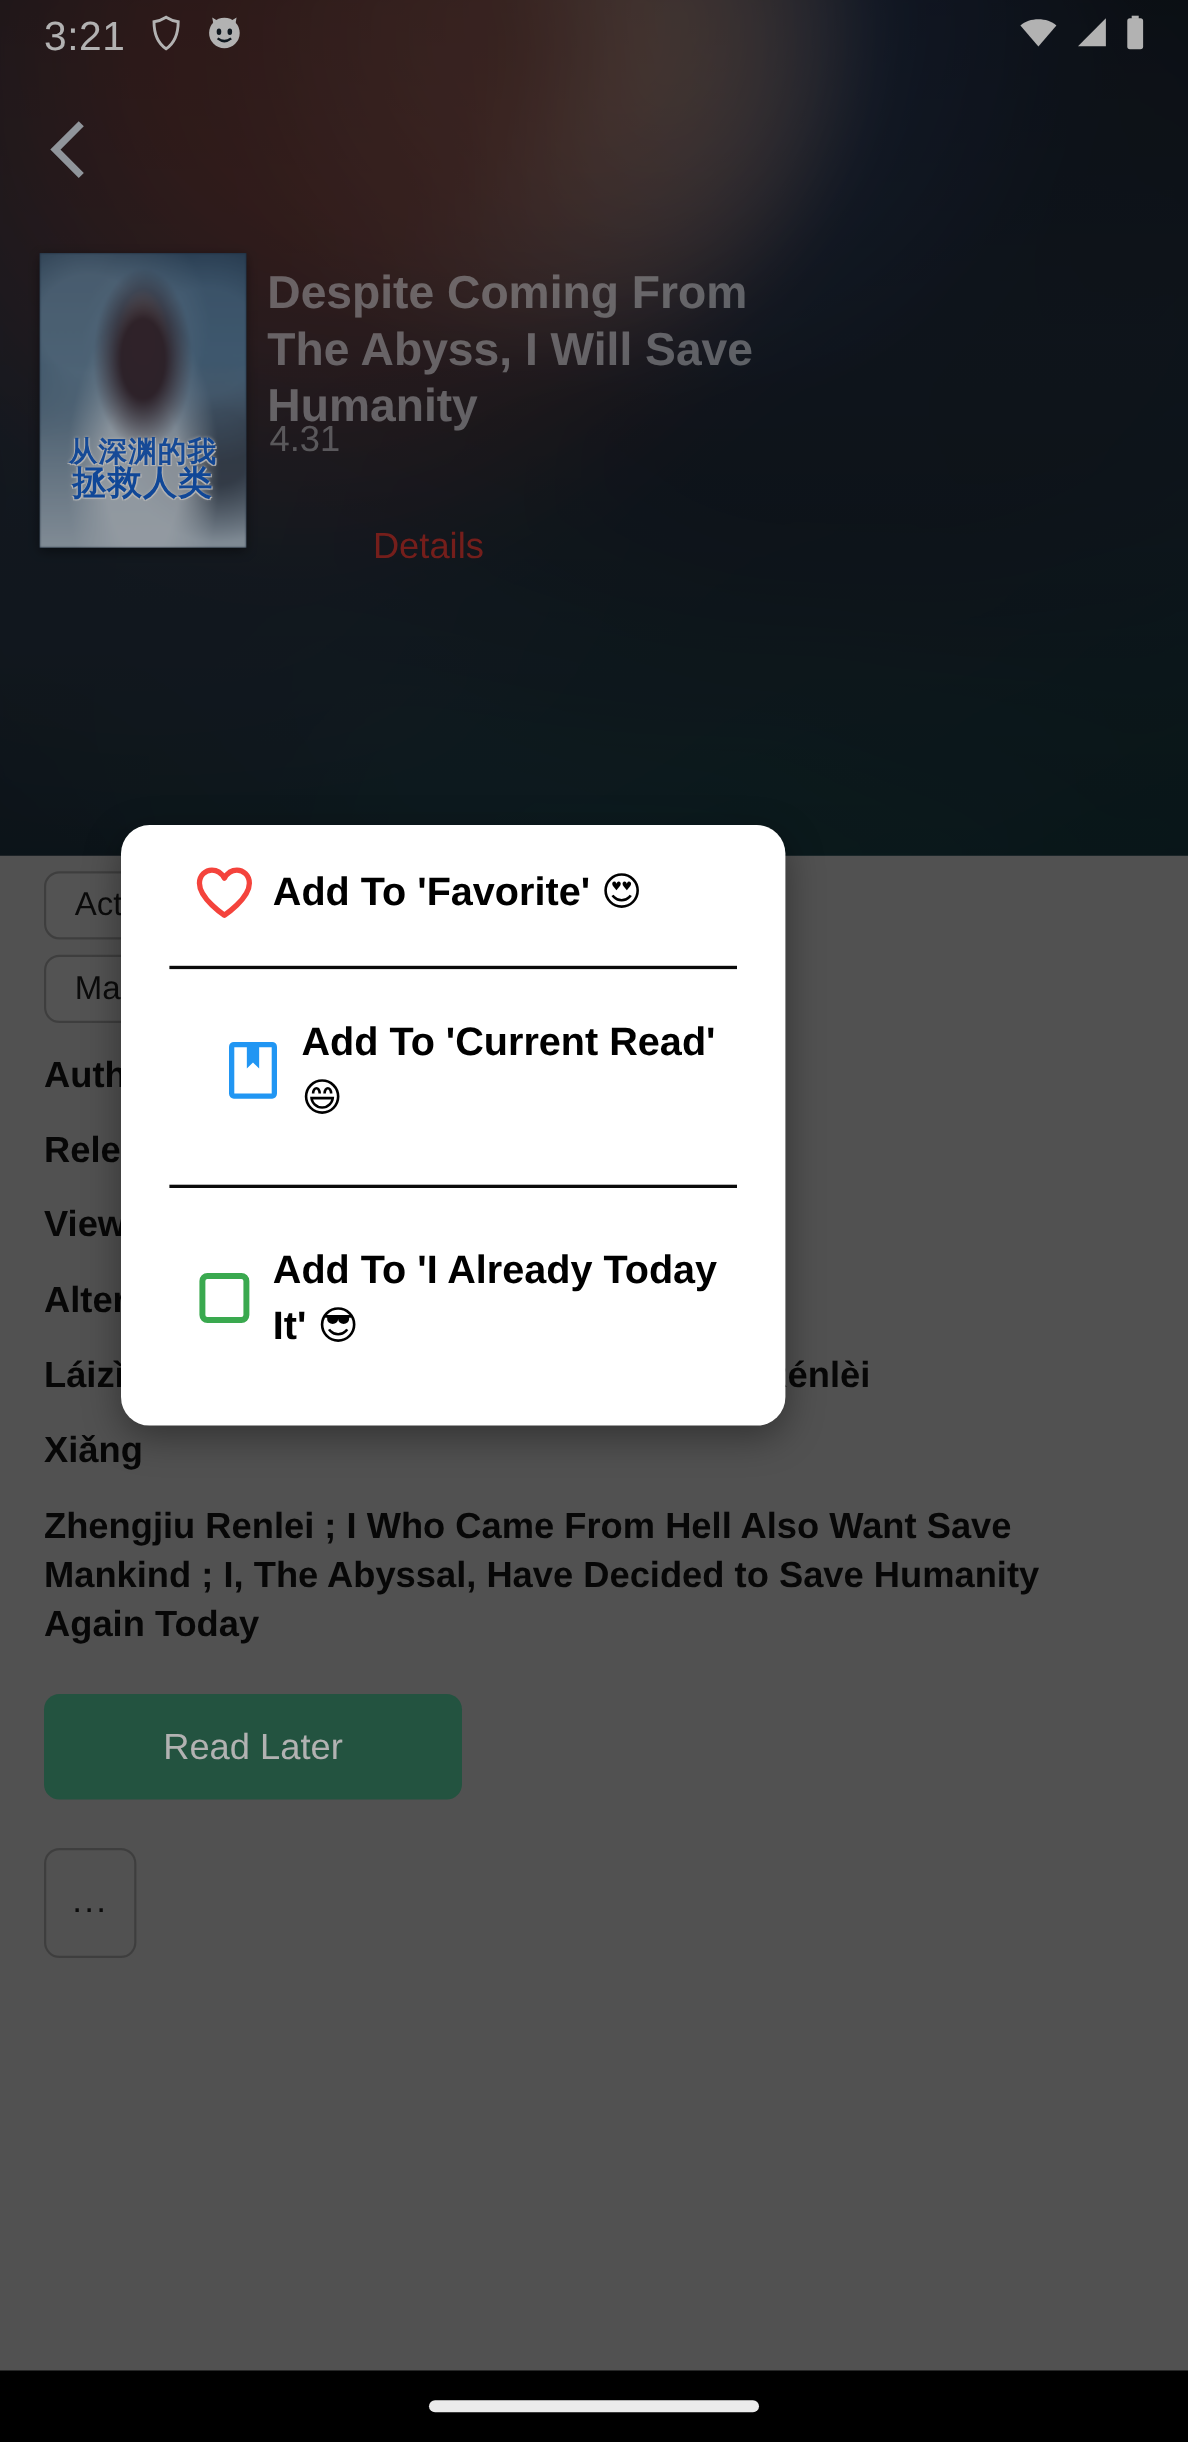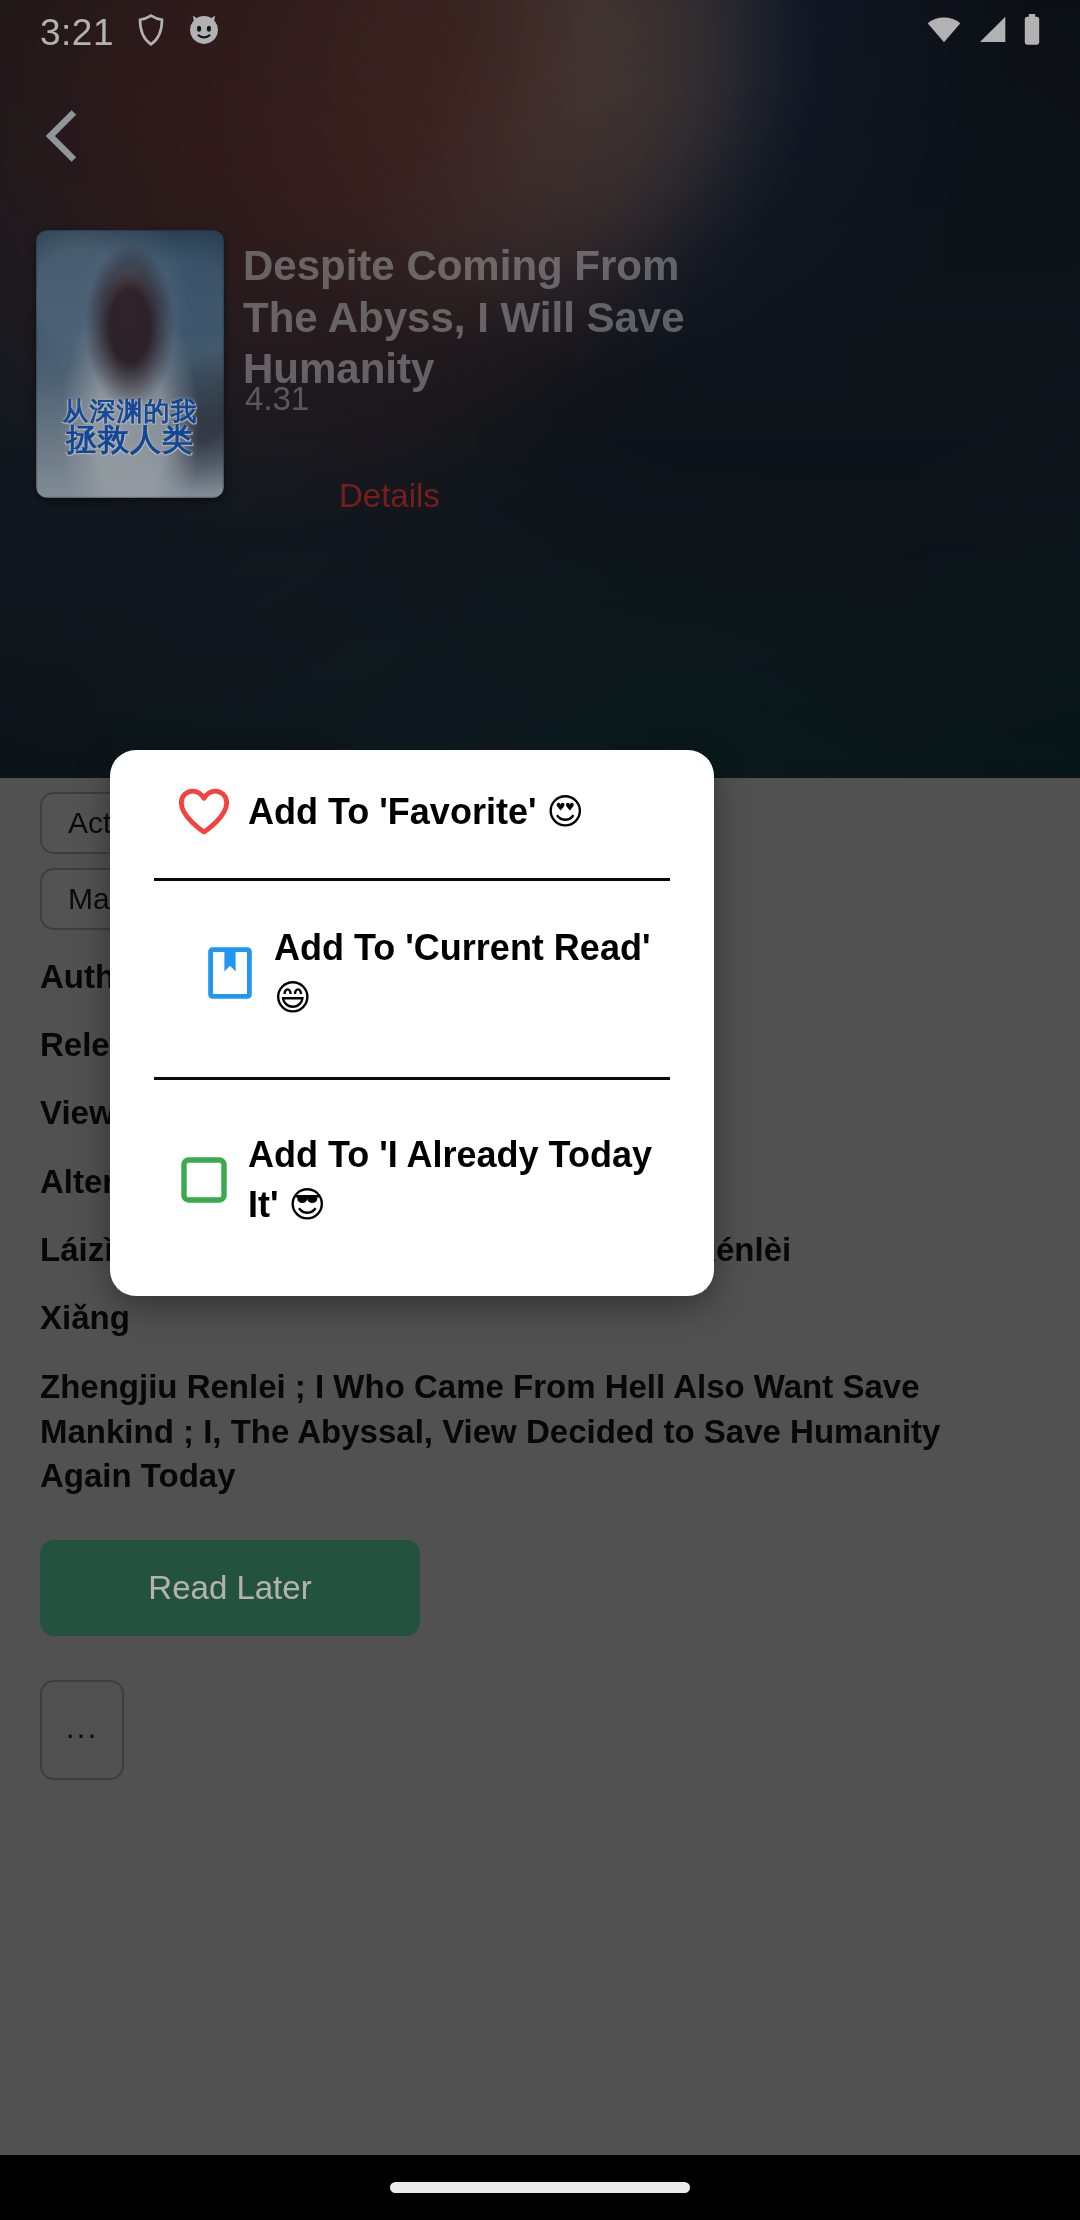--- a/index.html
+++ b/index.html
@@ -57,21 +57,21 @@
 
   
   #back-btn {
     position:absolute; left:22px; top:100px; width:76px; height:76px;
     display:flex; align-items:center; justify-content:center; z-index:5;
   }
 
   
   #cover {
     position:absolute; left:36px; top:230px; width:188px; height:268px;
-    border-radius:12px; overflow:hidden; z-index:4;
+    border-radius:0; overflow:hidden; z-index:4;
     box-shadow:0 3px 10px rgba(0,0,0,.45);
     background:#25384f;
   }
   #cover-art {
     position:absolute; inset:0;
     background:
       radial-gradient(ellipse at 50% 36%, rgba(60,42,52,.95) 0 15%, transparent 34%),
       radial-gradient(ellipse at 50% 30%, rgba(228,206,196,.9) 0 7%, transparent 18%),
       radial-gradient(circle at 24% 24%, rgba(150,180,205,.55) 0 18%, transparent 44%),
       radial-gradient(circle at 80% 30%, rgba(120,160,195,.5) 0 20%, transparent 46%),
@@ -272,21 +272,21 @@
       <div class="chip">Manhua</div>
     </div>
 
     <div class="meta-line">Author</div>
     <div class="meta-line">Release</div>
     <div class="meta-line">View</div>
     <div class="meta-line alt">Alternative</div>
     <div class="meta-line alt">Láizì Shēnyuān de Wǒ Yě Xiǎng Zhěngjiù Rénlèi</div>
     <div class="meta-line alt">Xiǎng</div>
 
-    <div id="alt-titles">Zhengjiu Renlei ; I Who Came From Hell Also Want Save Mankind ; I, The Abyssal, View Decided to Save Humanity Again Today</div>
+    <div id="alt-titles">Zhengjiu Renlei ; I Who Came From Hell Also Want Save Mankind ; I, The Abyssal, Have Decided to Save Humanity Again Today</div>
 
     <div id="read-later">Read Later</div>
 
     <div id="more-btn">...</div>
   </div>
 
   <div id="dim"></div>
 
   <div id="dialog">
 

